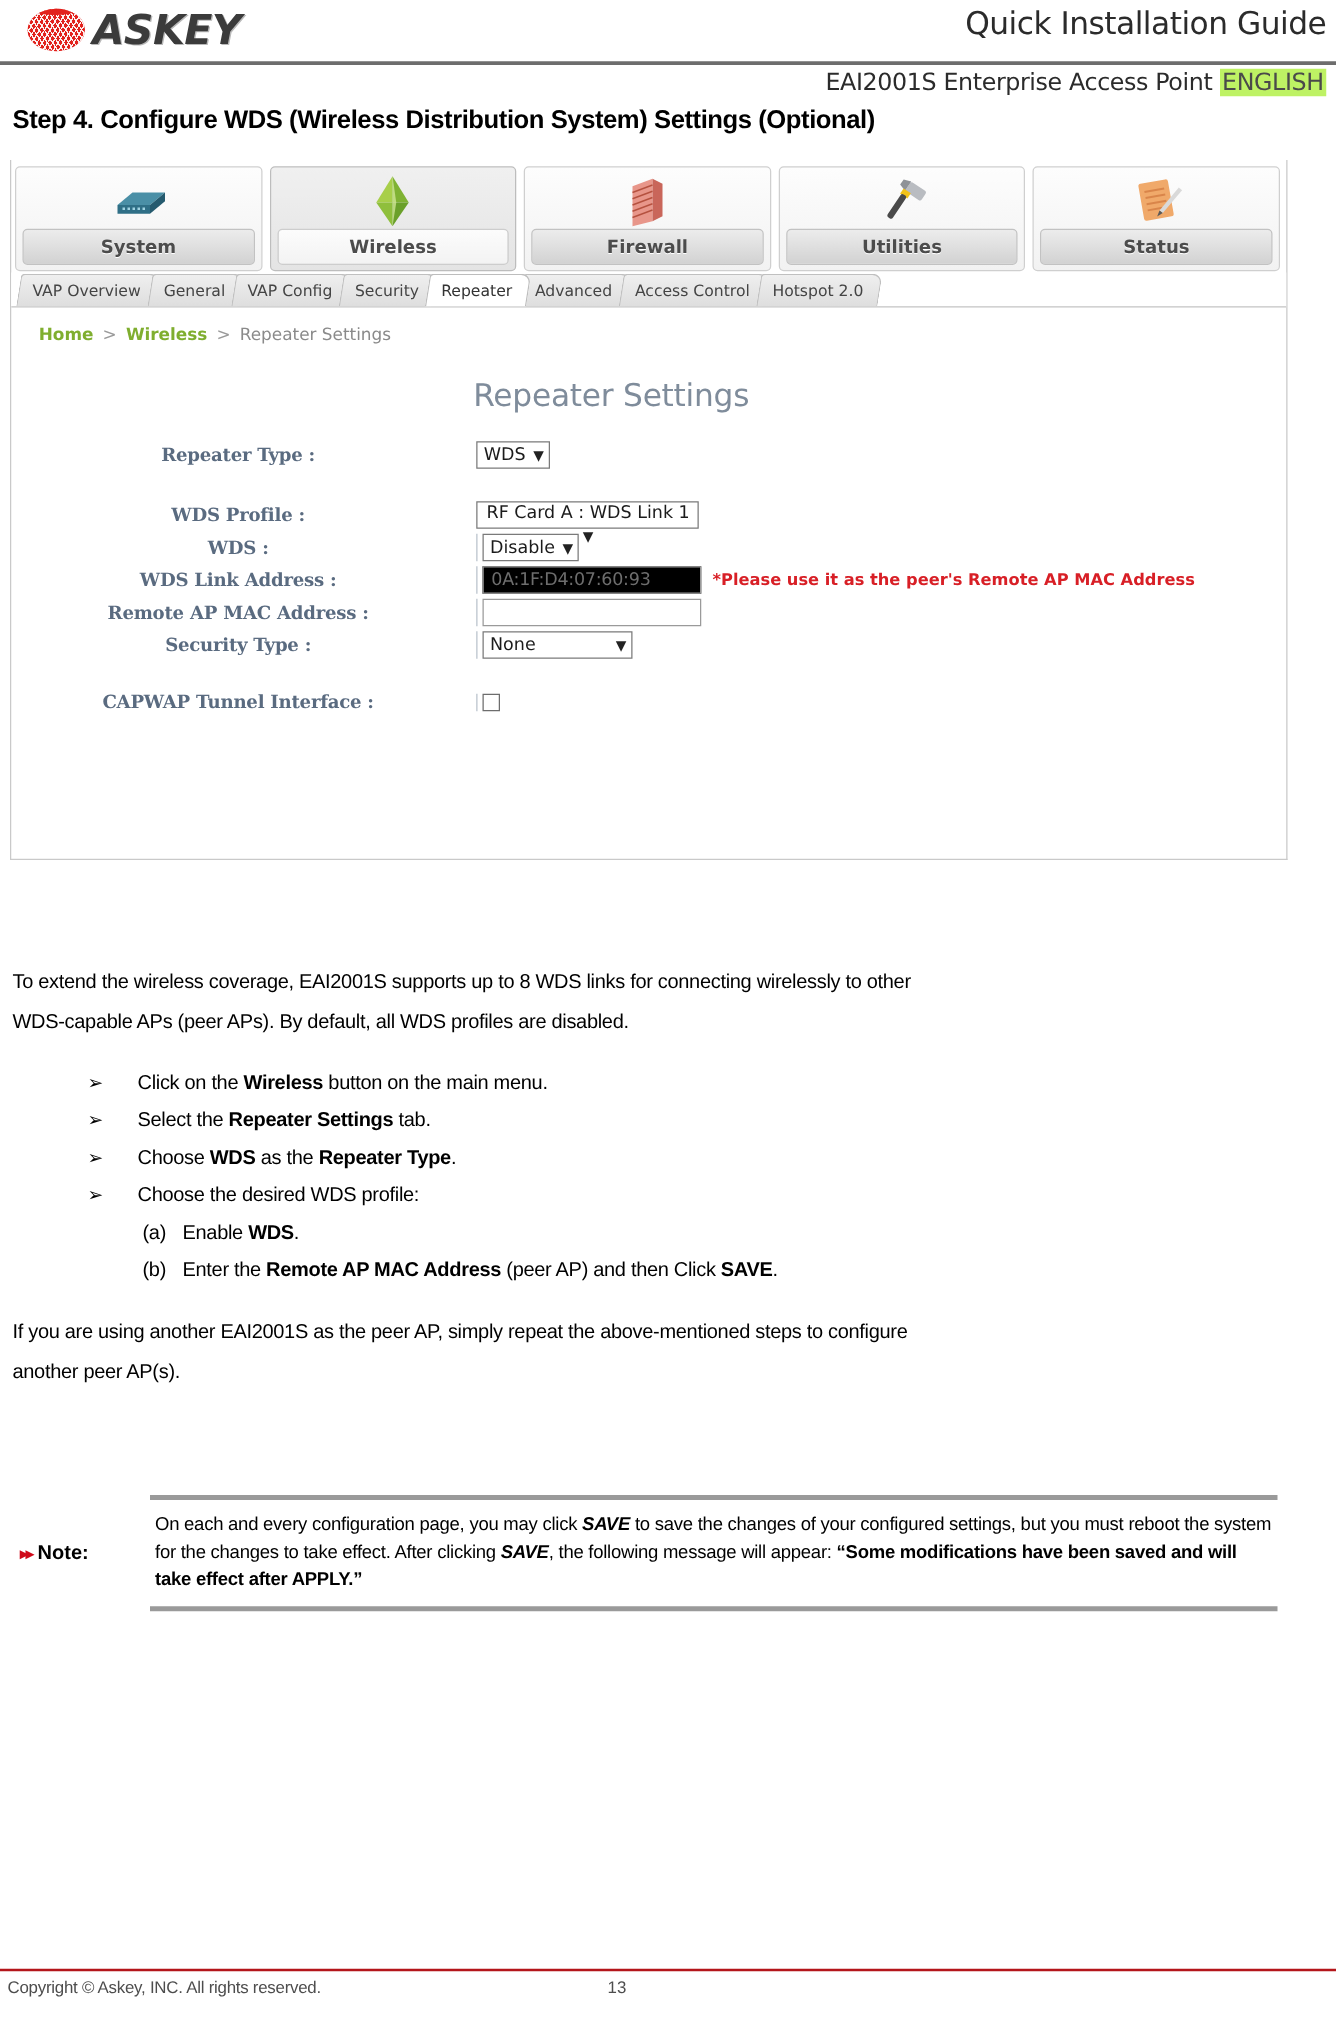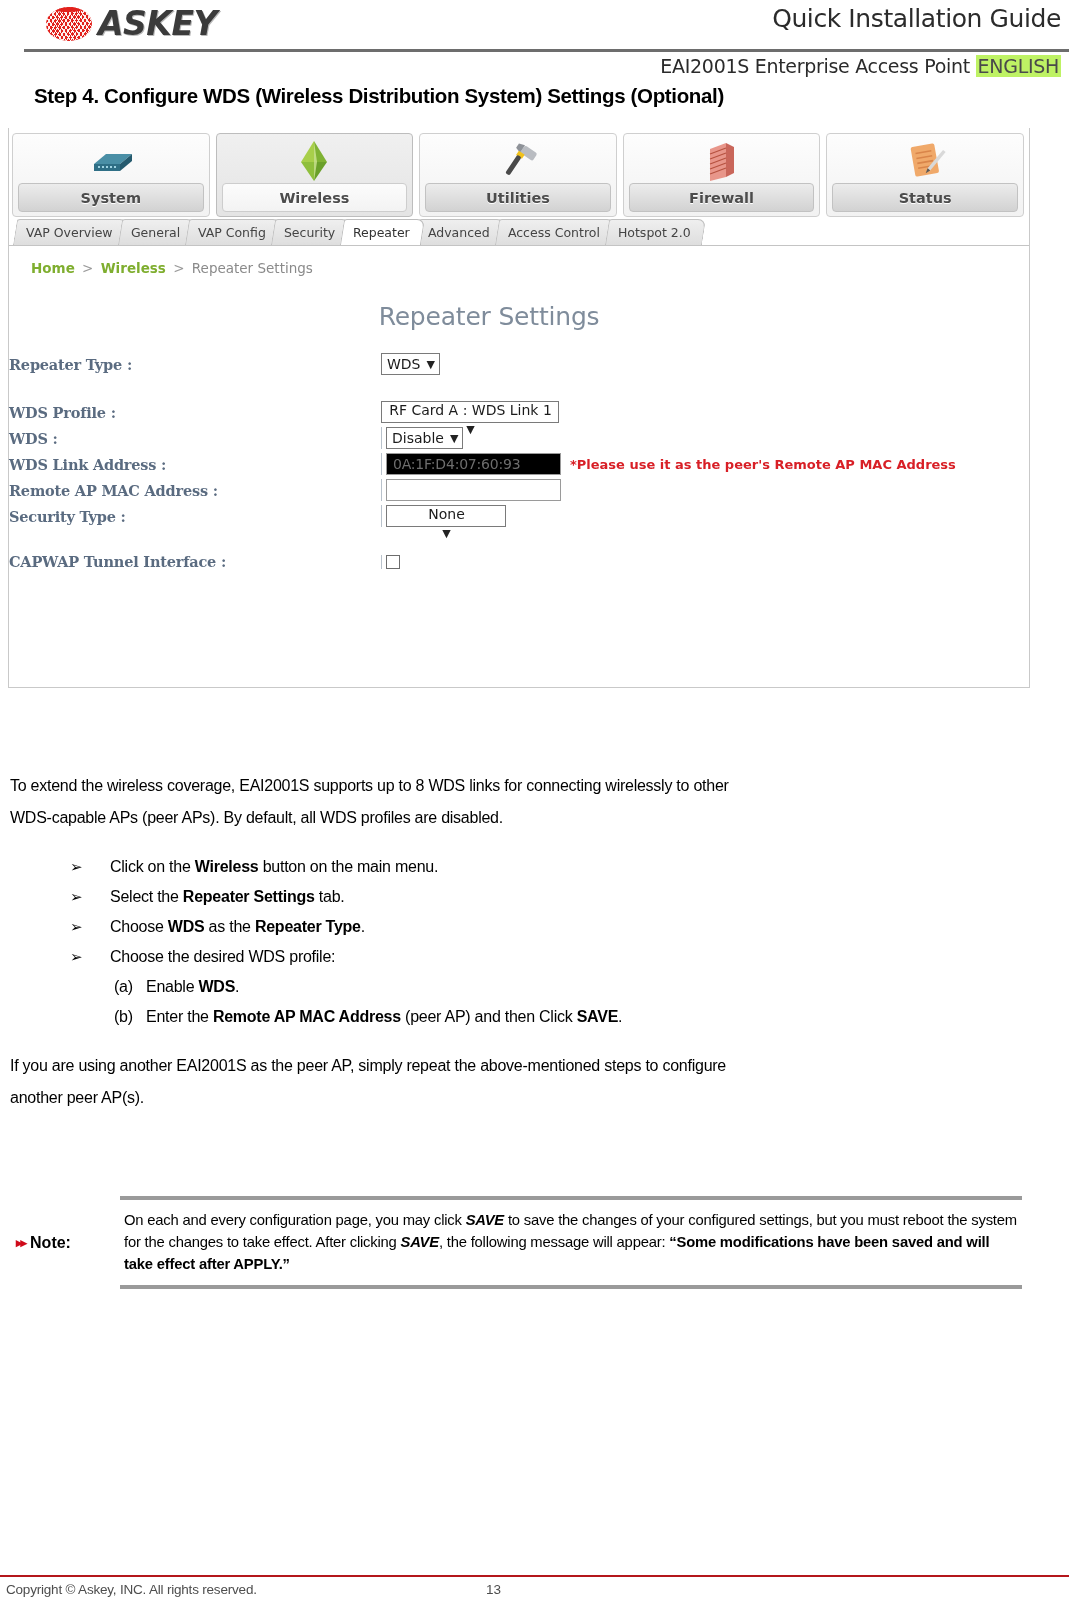--- a/index.html
+++ b/index.html
@@ -7,21 +7,21 @@
   body {
     width: 1069px; height: 1619px;
     background: #ffffff;
     font-family: "Liberation Sans", sans-serif;
     color: #000;
     position: relative;
     overflow: hidden;
   }
 
   
-  .page-header { position: relative; height: 86px; margin-left: 24px; }
+  .page-header { position: relative; height: 86px; }
   .logo-wrap {
     position: absolute; left: 22px; top: 4px;
     display: flex; align-items: center; gap: 6px;
   }
   .logo-mark {
     width: 46px; height: 34px; border-radius: 50%;
     background: #e2211c; position: relative; overflow: hidden;
     transform: rotate(-1deg);
   }
   .logo-mark .grid-a, .logo-mark .grid-b {
@@ -160,38 +160,38 @@
     font-family: "DejaVu Sans", sans-serif;
     padding-right: 60px;
   }
 
   .form { margin-top: 22px; padding-left: 0; }
   .frow {
     display: flex; align-items: center;
     margin-bottom: 4px;
   }
   .frow .lbl {
-    width: 372px; text-align: left; padding-right: 9px;
+    width: 372px; text-align: center; padding-right: 9px;
     font-size: 14.5px; font-weight: bold; color: #5a6b80;
     font-family: "DejaVu Serif", serif;
     letter-spacing: -0.2px;
   }
   .frow .ctl { flex: 1; display: flex; align-items: center; gap: 9px; }
   .frow.bordered .ctl { border-left: 1px solid #b9c2cc; padding-left: 4px; }
 
   .sel {
     display: inline-flex; align-items: center; justify-content: space-between;
     border: 1px solid #7a7a7a; background: #fff;
     height: 22px; padding: 0 4px 0 5px;
     font-size: 14px; color: #1b1b1b; gap: 6px;
     font-family: "DejaVu Sans", sans-serif;
   }
   .sel .chev { font-size: 11px; color: #222; line-height: 1; }
   .sel.wide { min-width: 178px; flex-direction: column; }
-  .sel.sec { min-width: 120px; flex-direction: column; }
+  .sel.sec { min-width: 120px; }
 
   .txt {
     border: 1px solid #9a9a9a; background: #fff;
     height: 22px; width: 175px;
   }
   .txt.ro {
     background: #000000; color: #6d6d6d;
     display: flex; align-items: center; padding-left: 6px;
     font-size: 14px; letter-spacing: -0.2px;
     font-family: "DejaVu Sans", sans-serif;
@@ -318,47 +318,47 @@
           <polygon points="10,24 23,43 23,24" fill="#8fbf3c"></polygon>
           <polygon points="36,24 23,43 23,24" fill="#6aa02a"></polygon>
           <polygon points="23,3 23,43 26,24" fill="#d6ea9b" opacity=".75"></polygon>
         </svg>
       </div>
       <div class="cap">Wireless</div>
     </div>
 
     <div class="navbtn">
       <div class="icon">
-        <svg width="48" height="42" viewBox="0 0 48 42">
-          <g transform="rotate(34 24 21)">
-            <rect x="21" y="4" width="15" height="9" rx="2" fill="#b9bcc1"></rect>
-            <path d="M21 4 L15 6 L15 11 L21 13 Z" fill="#8e9298"></path>
-            <rect x="19" y="12" width="7" height="5" fill="#f2c21a"></rect>
-            <rect x="20" y="16" width="5" height="22" rx="2" fill="#4a4a4a"></rect>
-          </g>
-        </svg>
-      </div>
-      <div class="cap">Utilities</div>
-    </div>
-
-    <div class="navbtn">
-      <div class="icon">
         <svg width="36" height="44" viewBox="0 0 36 44">
           <polygon points="6,10 22,4 22,38 6,42" fill="#e8968a"></polygon>
           <polygon points="22,4 30,8 30,34 22,38" fill="#c9665a"></polygon>
           <g stroke="#b5513f" stroke-width="1.1" fill="none">
             <path d="M6 15 L22 9"></path>
               <path d="M6 20 L22 14"></path>
               <path d="M6 25 L22 19"></path>
             <path d="M6 30 L22 24"></path>
               <path d="M6 35 L22 29"></path>
           </g>
         </svg>
       </div>
       <div class="cap">Firewall</div>
+    </div>
+
+    <div class="navbtn">
+      <div class="icon">
+        <svg width="48" height="42" viewBox="0 0 48 42">
+          <g transform="rotate(34 24 21)">
+            <rect x="21" y="4" width="15" height="9" rx="2" fill="#b9bcc1"></rect>
+            <path d="M21 4 L15 6 L15 11 L21 13 Z" fill="#8e9298"></path>
+            <rect x="19" y="12" width="7" height="5" fill="#f2c21a"></rect>
+            <rect x="20" y="16" width="5" height="22" rx="2" fill="#4a4a4a"></rect>
+          </g>
+        </svg>
+      </div>
+      <div class="cap">Utilities</div>
     </div>
 
     <div class="navbtn">
       <div class="icon">
         <svg width="44" height="44" viewBox="0 0 44 44">
           <g transform="rotate(-10 22 22)">
             <rect x="10" y="6" width="24" height="30" rx="2" fill="#f0a96a"></rect>
             <g stroke="#d9854a" stroke-width="1.6">
               <path d="M14 13 H30"></path>
                 <path d="M14 18 H30"></path>

